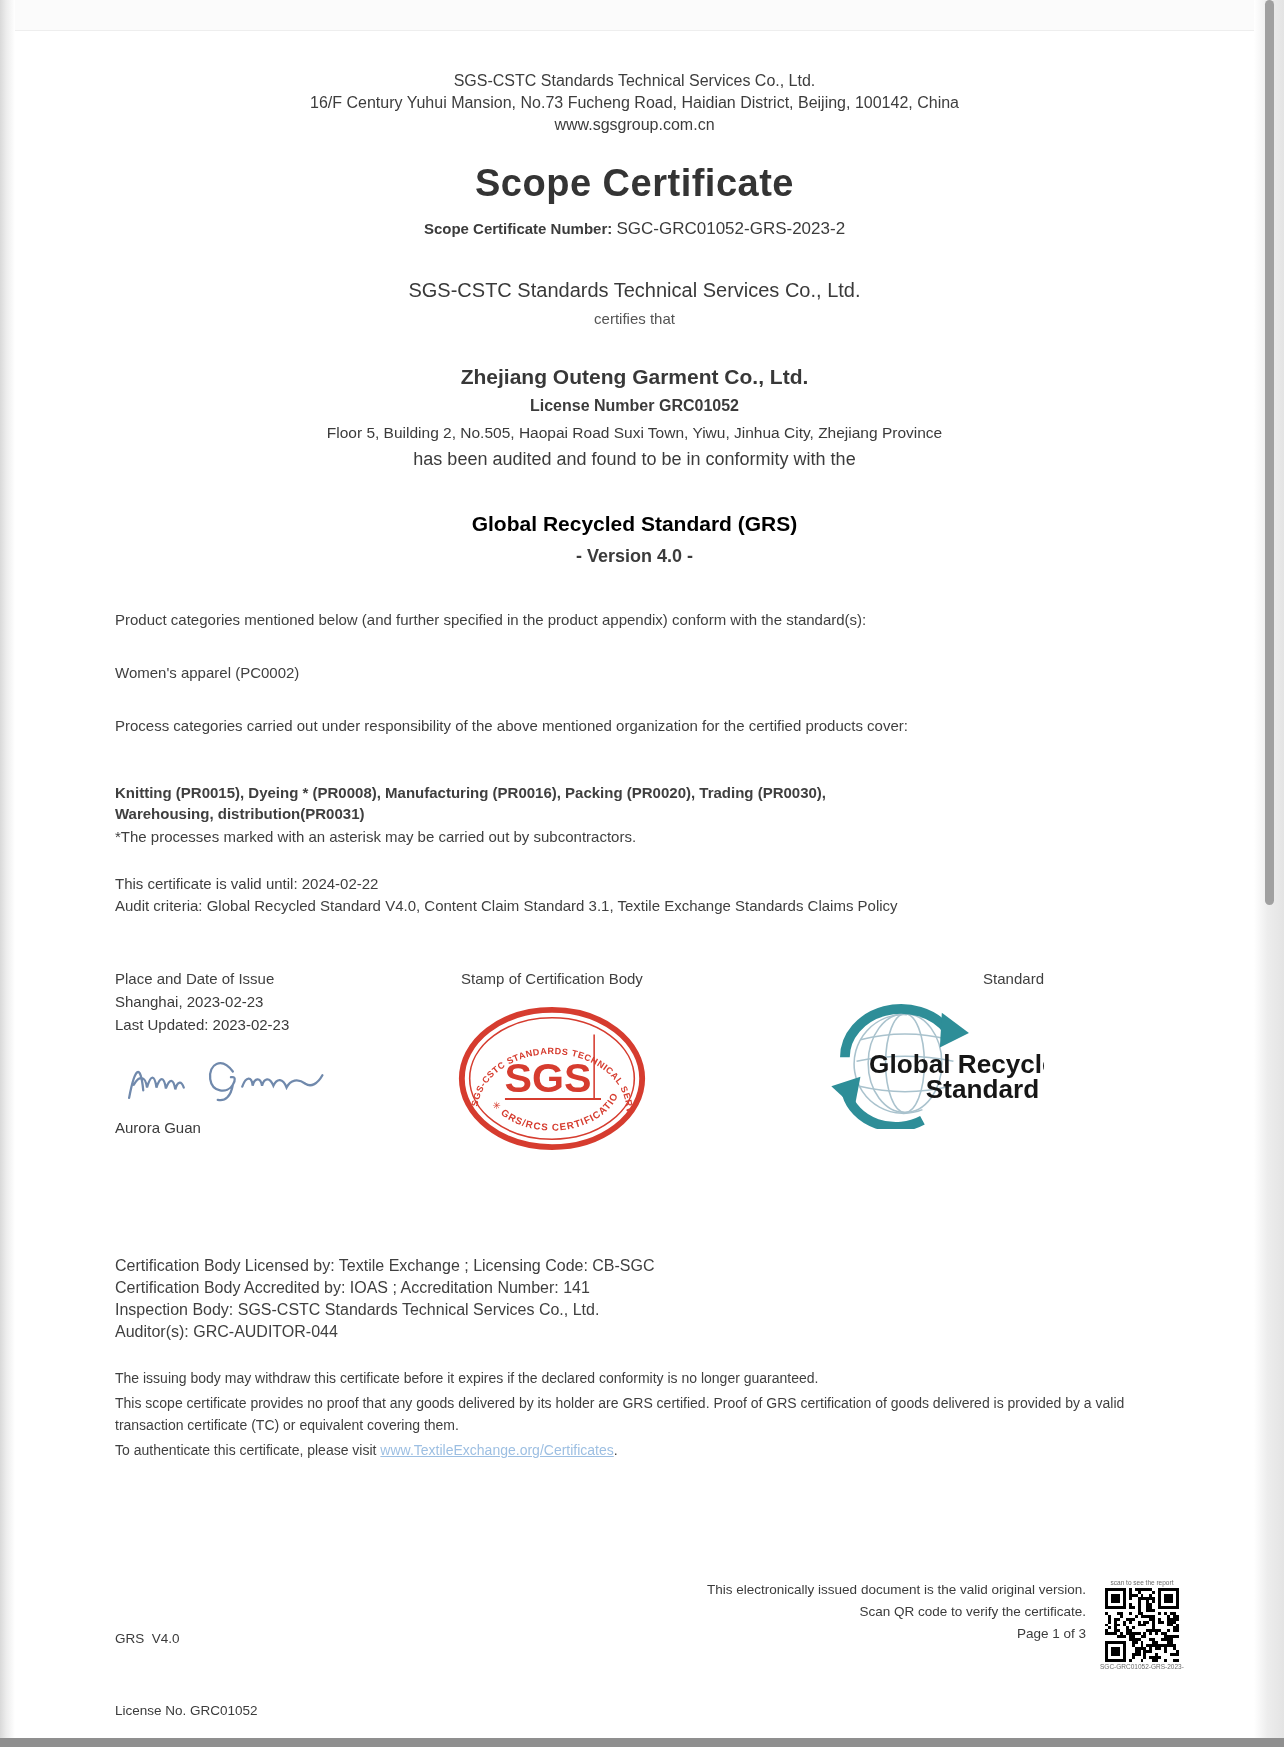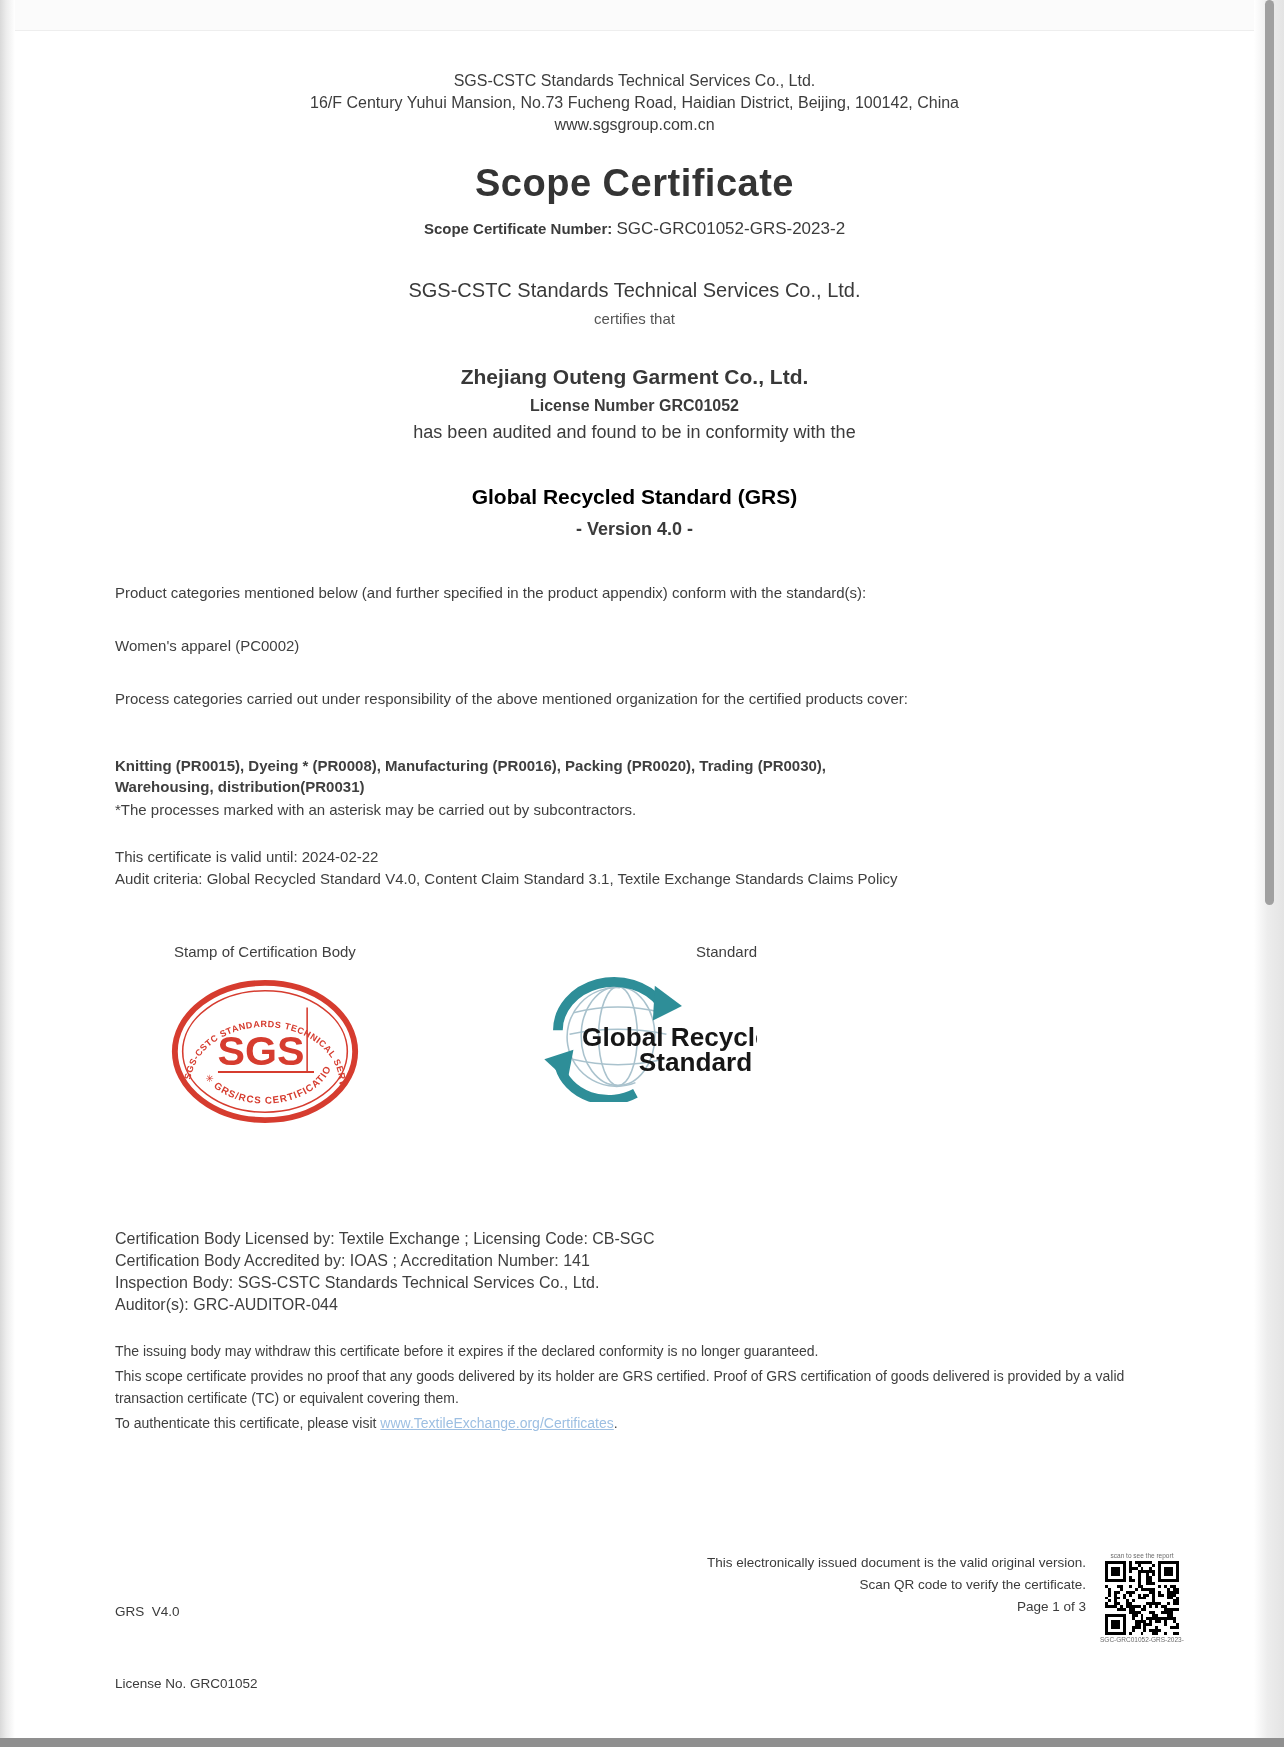--- a/index.html
+++ b/index.html
@@ -81,37 +81,53 @@
     <div class="center certnum">
       <span class="lbl">Scope Certificate Number:</span>
       <span class="val">SGC-GRC01052-GRS-2023-2</span>
     </div>
 
     <div class="center issuer">SGS-CSTC Standards Technical Services Co., Ltd.</div>
     <div class="center certifies">certifies that</div>
 
     <div class="center company">Zhejiang Outeng Garment Co., Ltd.</div>
     <div class="center license">License Number GRC01052</div>
+    <div class="center address">Floor 5, Building 2, No.505, Haopai Road Suxi Town, Yiwu, Jinhua City, Zhejiang Province</div>
     <div class="center audited">has been audited and found to be in conformity with the</div>
 
     <div class="center std-name">Global Recycled Standard (GRS)</div>
     <div class="center std-ver">- Version 4.0 -</div>
 
     <div class="body-left p-intro">Product categories mentioned below (and further specified in the product appendix) conform with the standard(s):</div>
     <div class="body-left p-cat">Women's apparel (PC0002)</div>
     <div class="body-left p-proc">Process categories carried out under responsibility of the above mentioned organization for the certified products cover:</div>
     <div class="body-left p-lines">
       <div>Knitting (PR0015), Dyeing * (PR0008), Manufacturing (PR0016), Packing (PR0020), Trading (PR0030),</div>
       <div>Warehousing, distribution(PR0031)</div>
     </div>
     <div class="body-left p-note">*The processes marked with an asterisk may be carried out by subcontractors.</div>
     <div class="body-left p-valid">This certificate is valid until: 2024-02-22</div>
     <div class="body-left p-audit">Audit criteria: Global Recycled Standard V4.0, Content Claim Standard 3.1, Textile Exchange Standards Claims Policy</div>
 
     <div class="cols">
+      <div class="col1">
+        <div class="colhdr">Place and Date of Issue</div>
+        <div class="line">Shanghai, 2023-02-23</div>
+        <div class="line">Last Updated: 2023-02-23</div>
+        <div class="sig">
+          <svg width="230" height="66" viewBox="0 0 230 70">
+            <g fill="none" stroke="#7089ac" stroke-width="2.4" stroke-linecap="round">
+              <path d="M8,54 C14,22 20,16 23,46 M13,40 C19,30 25,30 27,43 C31,29 35,29 37,43 C41,31 45,31 47,44 C51,33 55,33 57,45 C59,37 63,35 66,43"></path>
+              <path d="M118,26 C106,10 92,18 94,34 C96,48 112,50 118,40 C121,35 121,31 116,32 M118,40 C116,52 110,58 102,56"></path>
+              <path d="M128,42 C132,31 138,31 139,41 C141,33 147,31 149,41 C151,33 157,31 161,41 C165,33 171,33 175,43 C179,35 187,33 195,39 C201,43 208,39 213,30"></path>
+            </g>
+          </svg>
+        </div>
+        <div class="signer">Aurora Guan</div>
+      </div>
 
       <div class="col2">
         <div class="colhdr">Stamp of Certification Body</div>
         <div class="stampwrap">
           <svg width="196" height="152" viewBox="0 0 200 155">
             <defs>
               <path id="arcTop" d="M 24,110 A 76,58 0 1 1 176,110"></path>
               <path id="arcBot" d="M 32,92 A 70,50 0 0 0 168,92"></path>
             </defs>
             <ellipse cx="100" cy="77" rx="92" ry="70" fill="none" stroke="#d63c2f" stroke-width="6"></ellipse>

